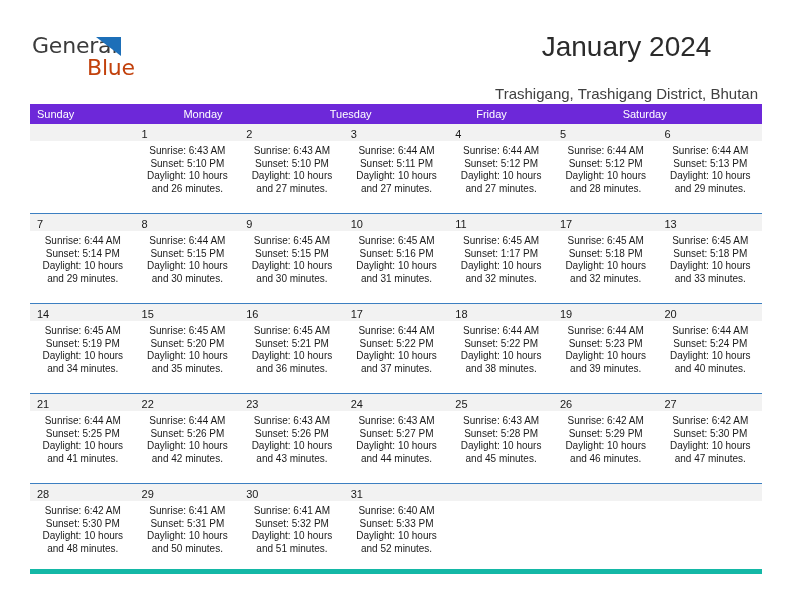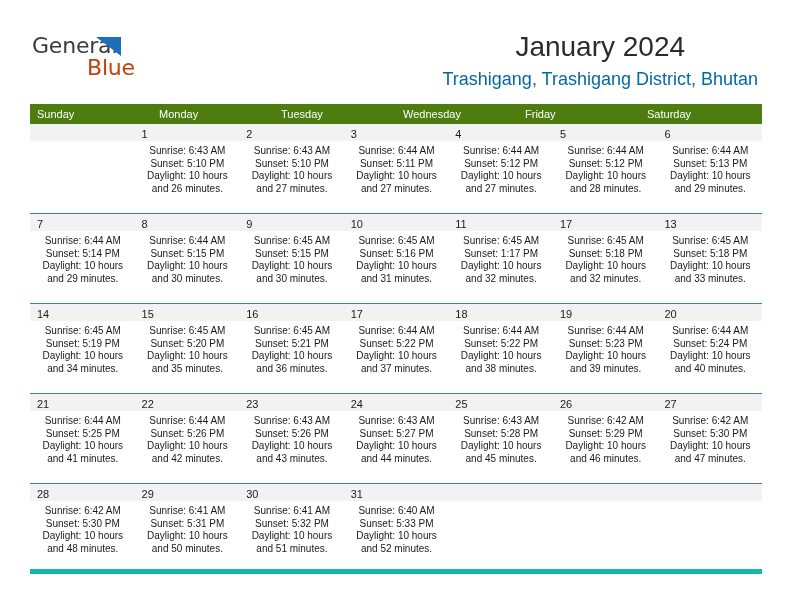--- a/index.html
+++ b/index.html
@@ -74,38 +74,38 @@
     top: 30px;
     text-align: center;
   }
   .cal-title {
     font-size: 28px;
     color: #2b2b2b;
     line-height: 34px;
     white-space: nowrap;
   }
   .cal-subtitle {
-    margin-top: 7px;
-    font-size: 18px;
-    color: #0369a1;
+    margin-top: 21px;
+    font-size: 15px;
+    color: #404040;
     line-height: 17px;
     white-space: nowrap;
   }
 
   
   .calendar {
     position: absolute;
     left: 30px;
     top: 104px;
     width: 732px;
   }
   .weekday-row {
     display: flex;
     width: 100%;
-    background: #4d7c0f;
+    background: #6d28d9;
     height: 20px;
   }
   .weekday {
     flex: 1 1 0;
     color: #ffffff;
     font-size: 11px;
     line-height: 20px;
     padding-left: 7px;
     box-sizing: border-box;
     white-space: nowrap;
@@ -172,21 +172,20 @@
       <div class="cal-subtitle">Trashigang, Trashigang District, Bhutan</div>
     </div>
 
   </div>
 
   <div class="calendar">
     <div class="weekday-row" id="weekday-row">
         <div class="weekday">Sunday</div>
         <div class="weekday">Monday</div>
         <div class="weekday">Tuesday</div>
-        <div class="weekday">Wednesday</div>
         <div class="weekday">Friday</div>
         <div class="weekday">Saturday</div>
       </div>
     <div id="calendar-body">
         <div class="week-row">
           <div class="day-cell empty">
             <div class="day-num-band"><span class="day-num"></span></div>
             <div class="day-info"></div>
           </div>
           <div class="day-cell">

